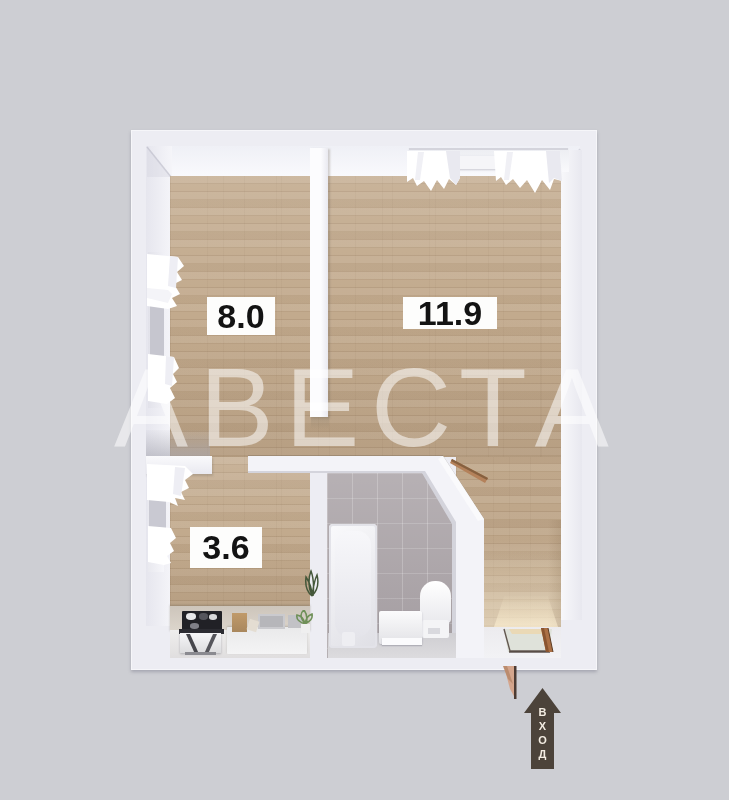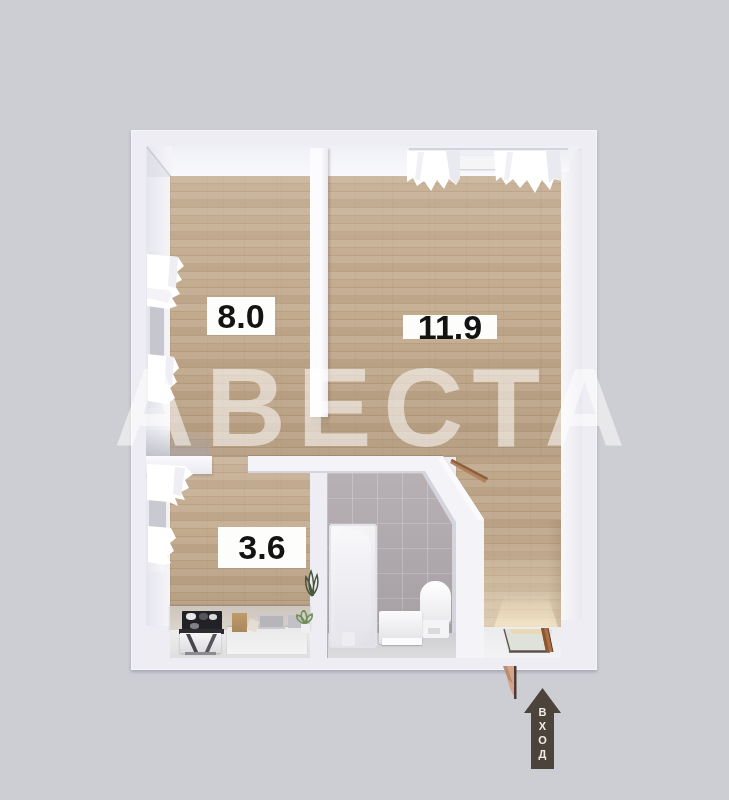--- a/index.html
+++ b/index.html
@@ -161,24 +161,24 @@
     <line x1="52" y1="7" x2="57" y2="31" stroke="#5c3c22" stroke-width="1"></line>
   </svg>
 
   <svg class="a" style="left:495px;top:662px" width="30" height="45">
     <polygon points="9,4 20,4 20,36 15,27" fill="#d4a58c"></polygon>
     <polygon points="8,4 12,4 18,22 13,17" fill="#bb8c6e"></polygon>
     <rect x="19" y="4" width="2.5" height="33" fill="#4c3b33"></rect>
   </svg>
 
   <div class="a lbl" style="left:207px;top:297px;width:68px;height:38px">8.0</div>
-  <div class="a lbl" style="left:403px;top:315px;width:94px;height:24px">11.9</div>
-  <div class="a lbl" style="left:218px;top:527px;width:88px;height:41px">3.6</div>
+  <div class="a lbl" style="left:403px;top:297px;width:94px;height:32px">11.9</div>
+  <div class="a lbl" style="left:190px;top:527px;width:72px;height:41px">3.6</div>
 
-  <div class="a" id="wm" style="left:114px;top:361px;width:520px;height:96px;color:rgba(255,255,255,.54);font-weight:bold;font-size:111px;line-height:94px;letter-spacing:11.6px;white-space:nowrap">АВЕСТА</div>
+  <div class="a" id="wm" style="left:114px;top:361px;width:520px;height:96px;color:rgba(255,255,255,.54);font-weight:normal;font-size:111px;line-height:94px;letter-spacing:11.6px;white-space:nowrap">АВЕСТА</div>
 
   <svg class="a" style="left:518px;top:684px" width="50" height="90">
     <polygon points="24.5,4 43,29 36,29 36,85 13,85 13,29 6,29" fill="#4c433a"></polygon>
     <text x="24.5" y="32" fill="#f3ece2" font-size="11" font-weight="bold" text-anchor="middle" font-family="Liberation Sans">В</text>
     <text x="24.5" y="46" fill="#f3ece2" font-size="11" font-weight="bold" text-anchor="middle" font-family="Liberation Sans">Х</text>
     <text x="24.5" y="60" fill="#f3ece2" font-size="11" font-weight="bold" text-anchor="middle" font-family="Liberation Sans">О</text>
     <text x="24.5" y="74" fill="#f3ece2" font-size="11" font-weight="bold" text-anchor="middle" font-family="Liberation Sans">Д</text>
   </svg>
 </div>
 

